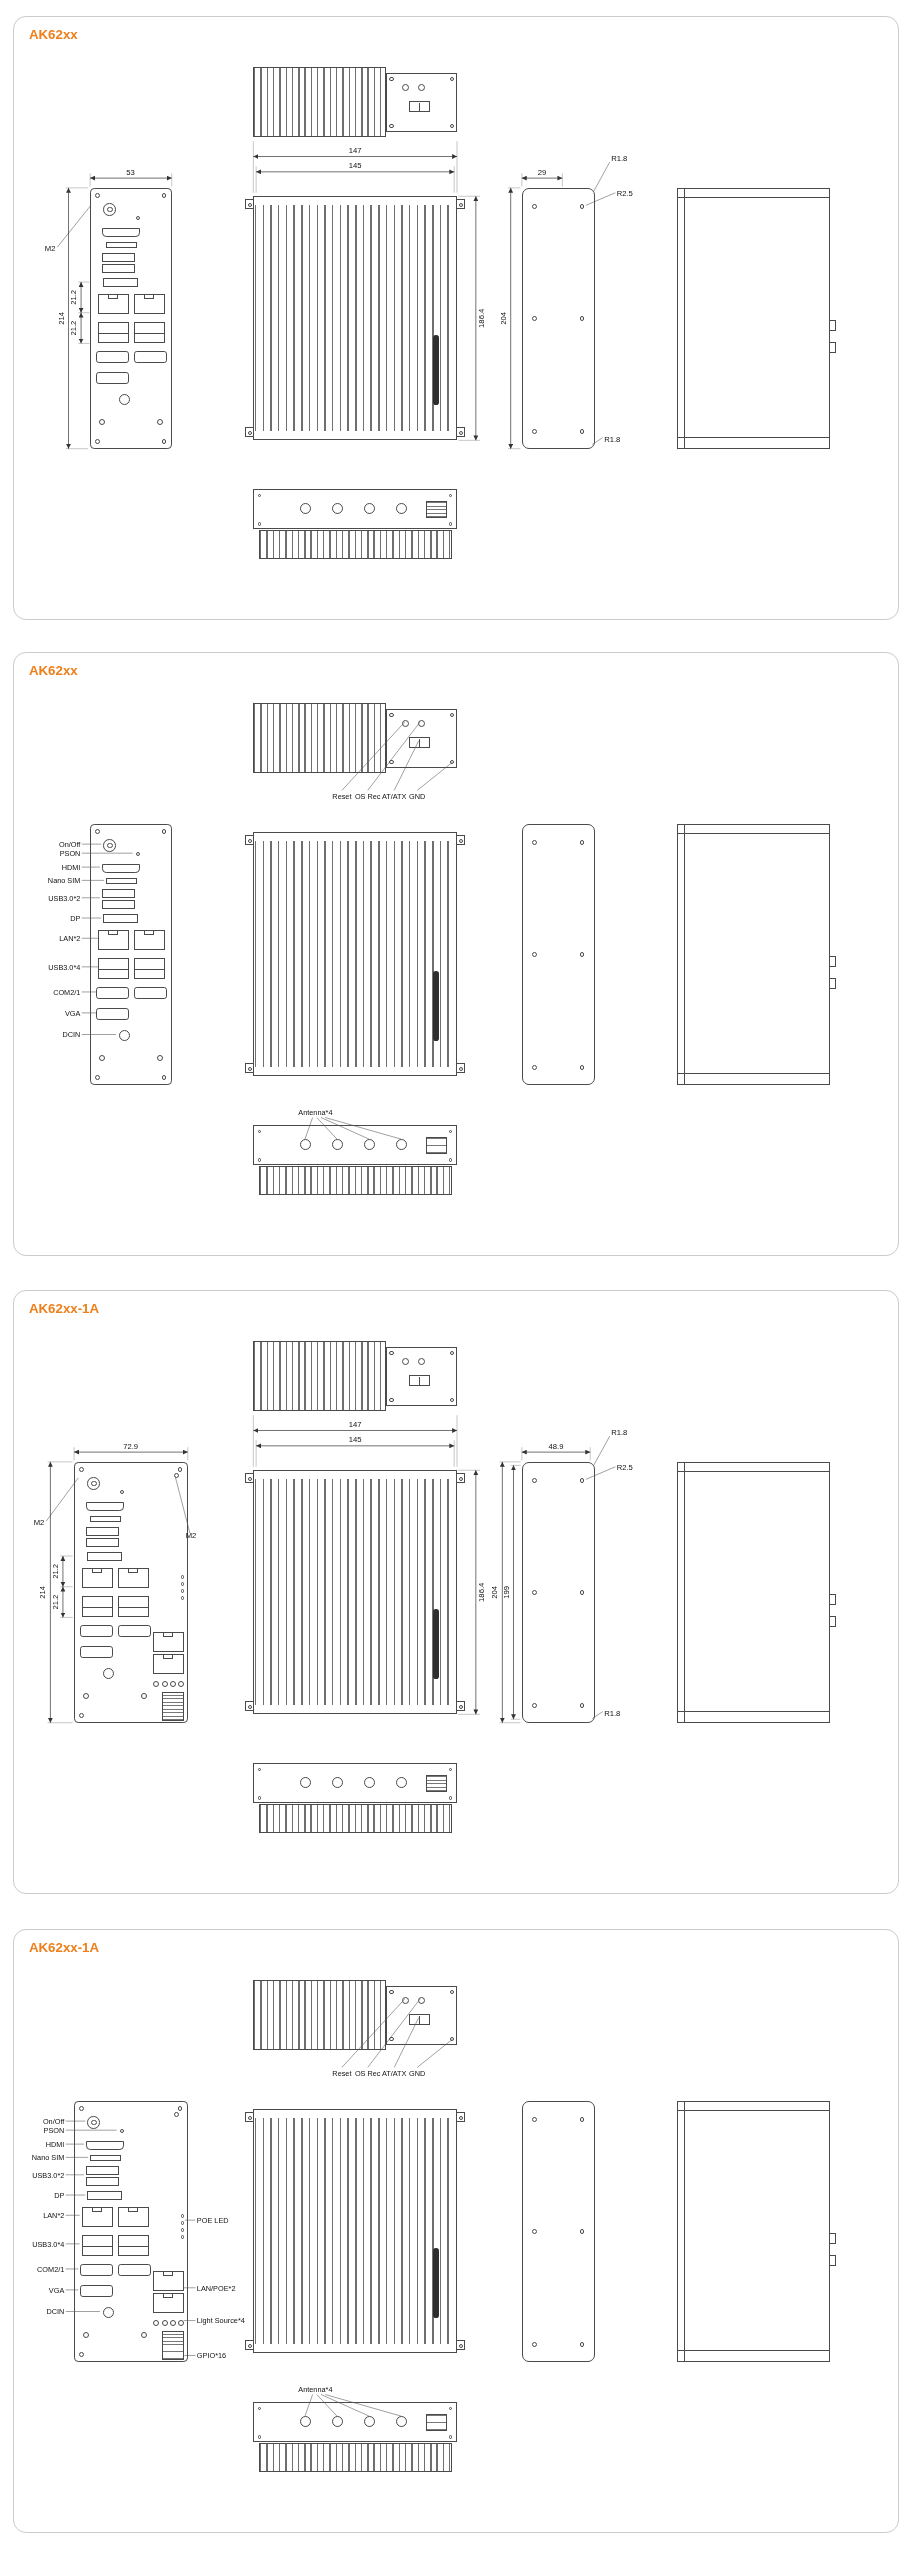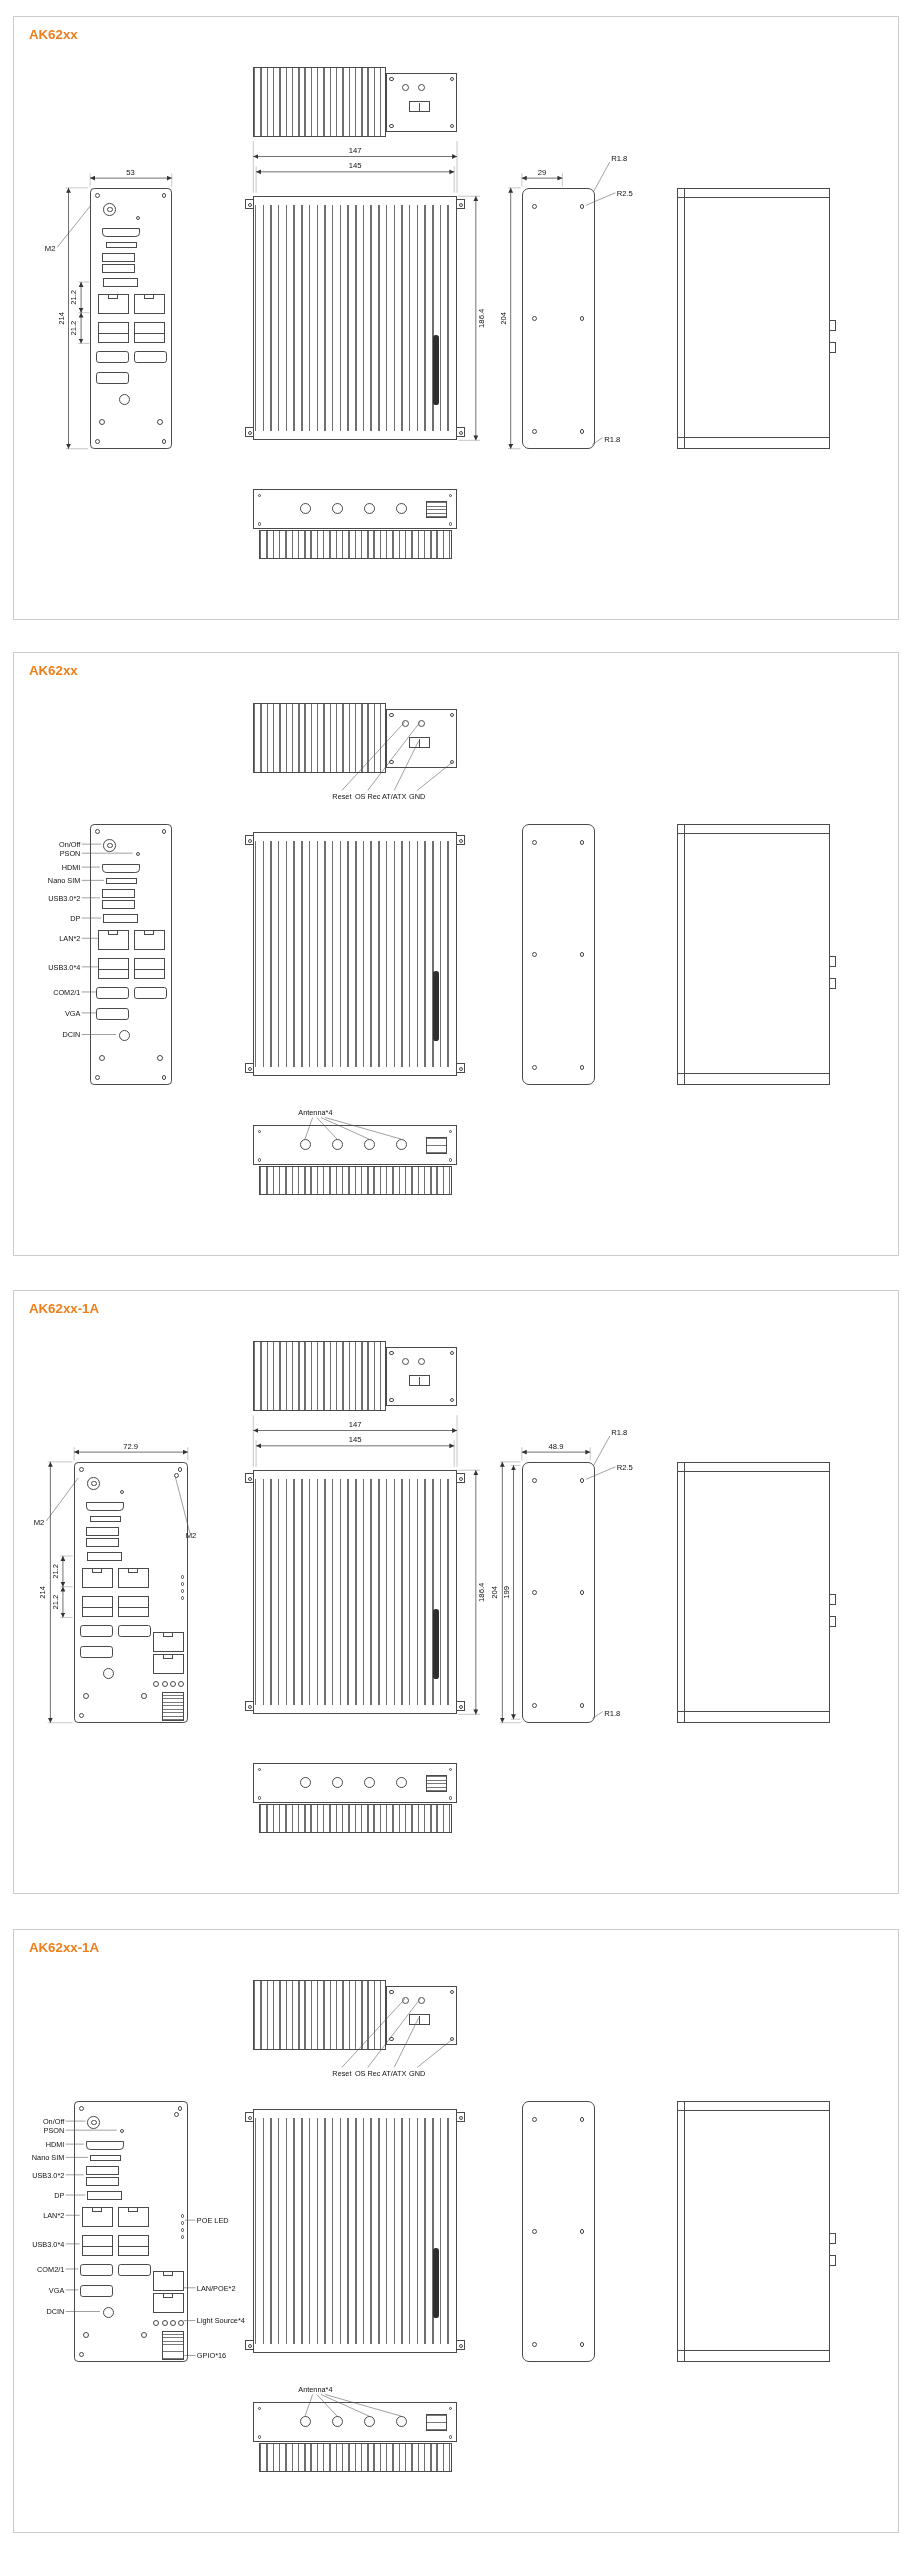--- a/index.html
+++ b/index.html
@@ -1,18 +1,18 @@
 <!DOCTYPE html>
 <html style="font-size:11px"><head>
 <meta charset="utf-8">
 <style>
   *{box-sizing:border-box}
   html,body{margin:0;padding:0;background:#fff}
   .page{position:relative;width:911px;height:2576px;background:#fff;font-family:"Liberation Sans",sans-serif}
-  .panel{position:absolute;left:12.6px;width:886px;height:604px;border:0.7px solid #cbcbcb;border-radius:0;background:#fff}
+  .panel{position:absolute;left:12.6px;width:886px;height:604px;border:0.7px solid #cbcbcb;border-radius:13px;background:#fff}
   .title{position:absolute;left:15.3px;top:9.8px;font-size:13.3px;font-weight:bold;color:#EE7F1B}
   .abs{position:absolute}
   .box{position:absolute;border:0.7px solid #4a4a4a;background:#fff}
   .circ{border-radius:50%}
   .dark{position:absolute;background:#2e2e2e;border-radius:2.8px}
   .hline{position:absolute;border-top:0.7px solid #4a4a4a;height:0}
   .vline{position:absolute;border-left:0.7px solid #4a4a4a;width:0}
   .finsv{background-image:repeating-linear-gradient(90deg,#6f6f6f 0,#6f6f6f 1.4px,#ffffff 1.4px,#ffffff 7.7px)}
   .finsv2{background-image:repeating-linear-gradient(90deg,#6f6f6f 0,#6f6f6f 1.4px,#ffffff 1.4px,#ffffff 6.3px)}
   .ticksh{background-image:repeating-linear-gradient(0deg,#777 0,#777 0.7px,#fff 0.7px,#fff 3.5px)}

